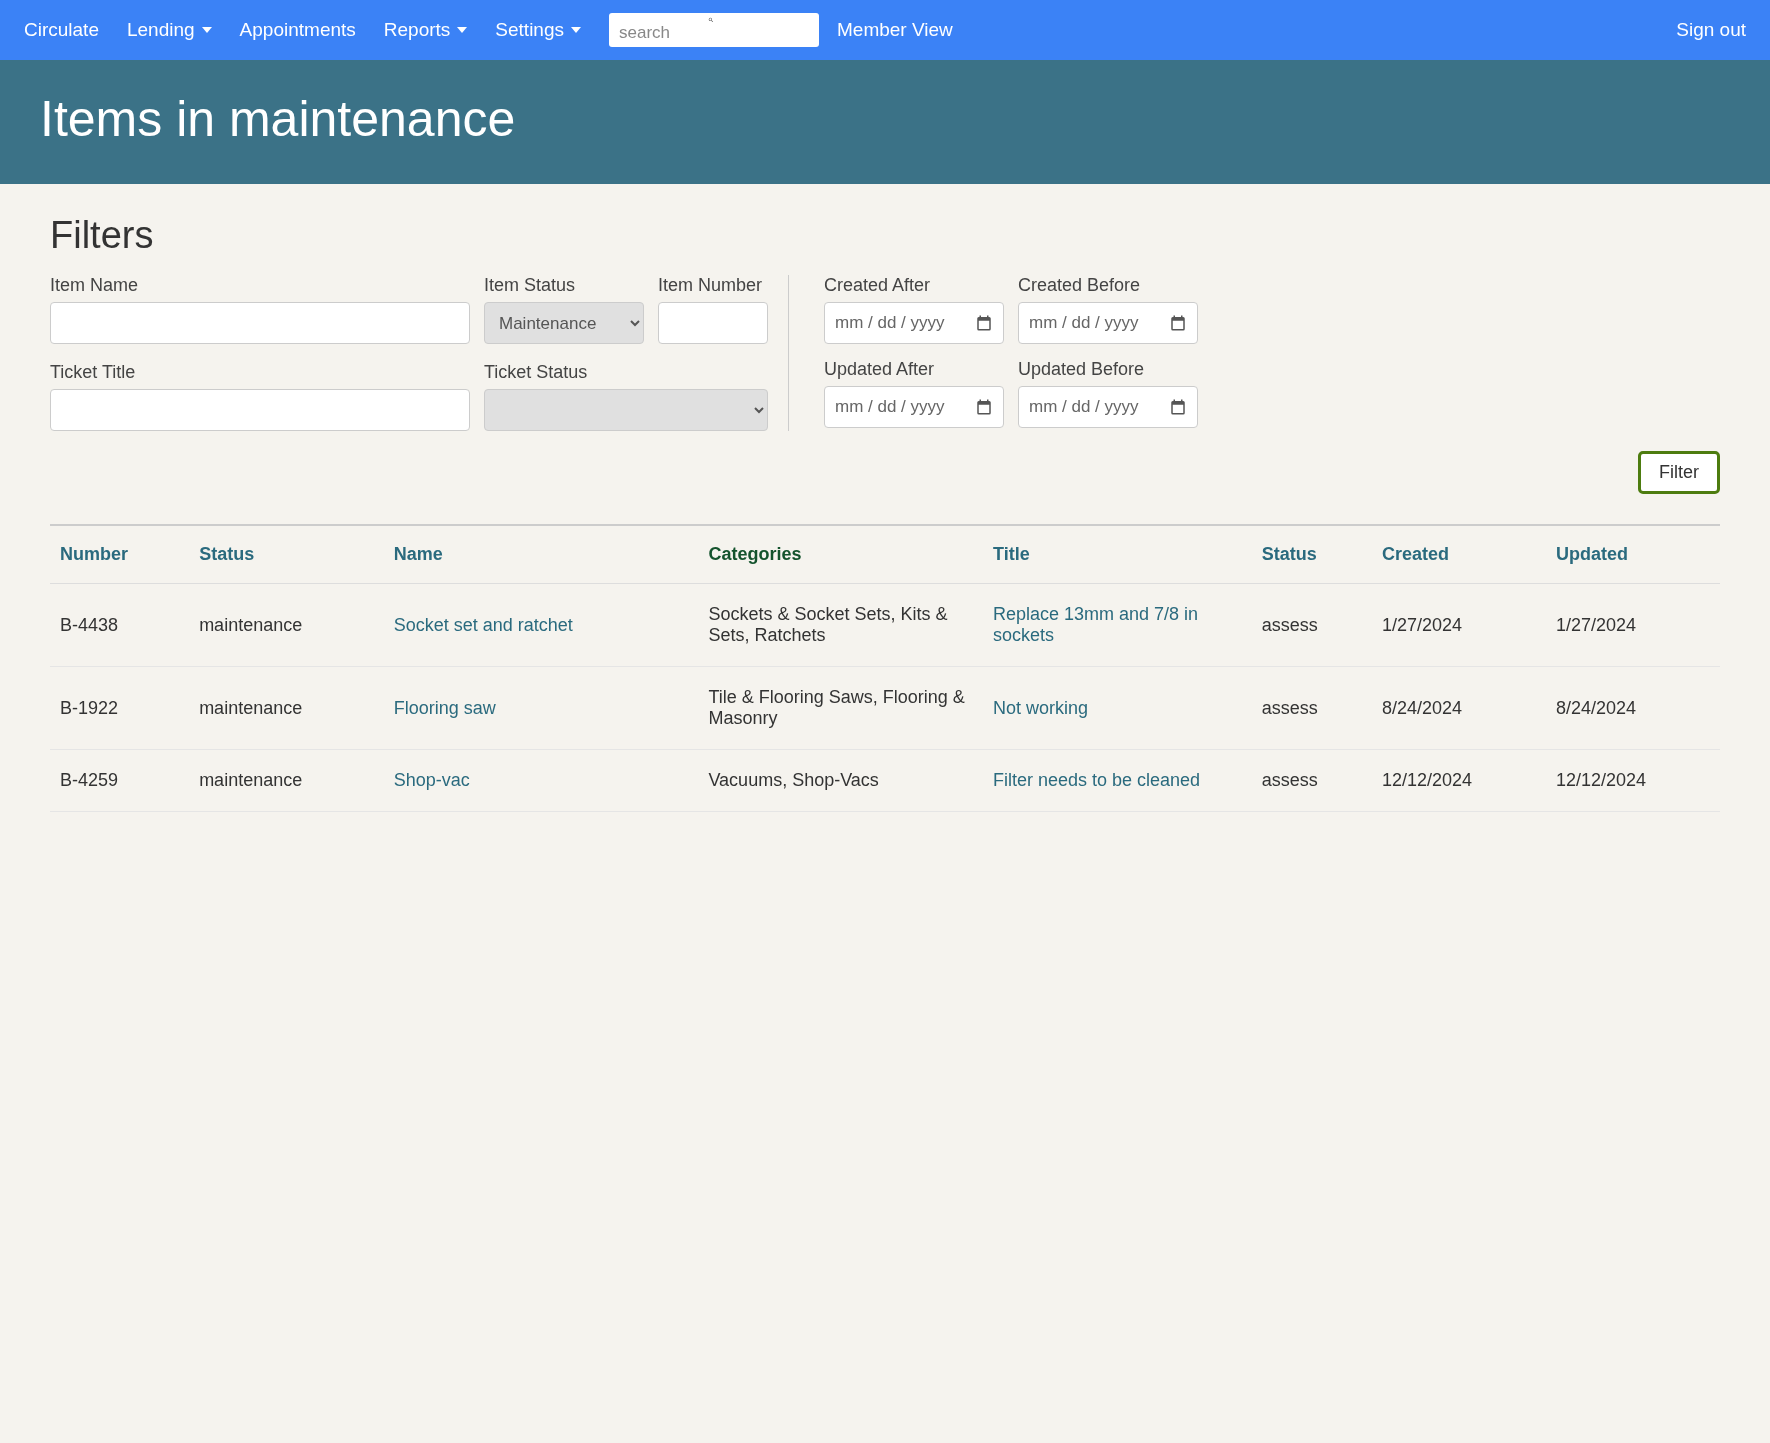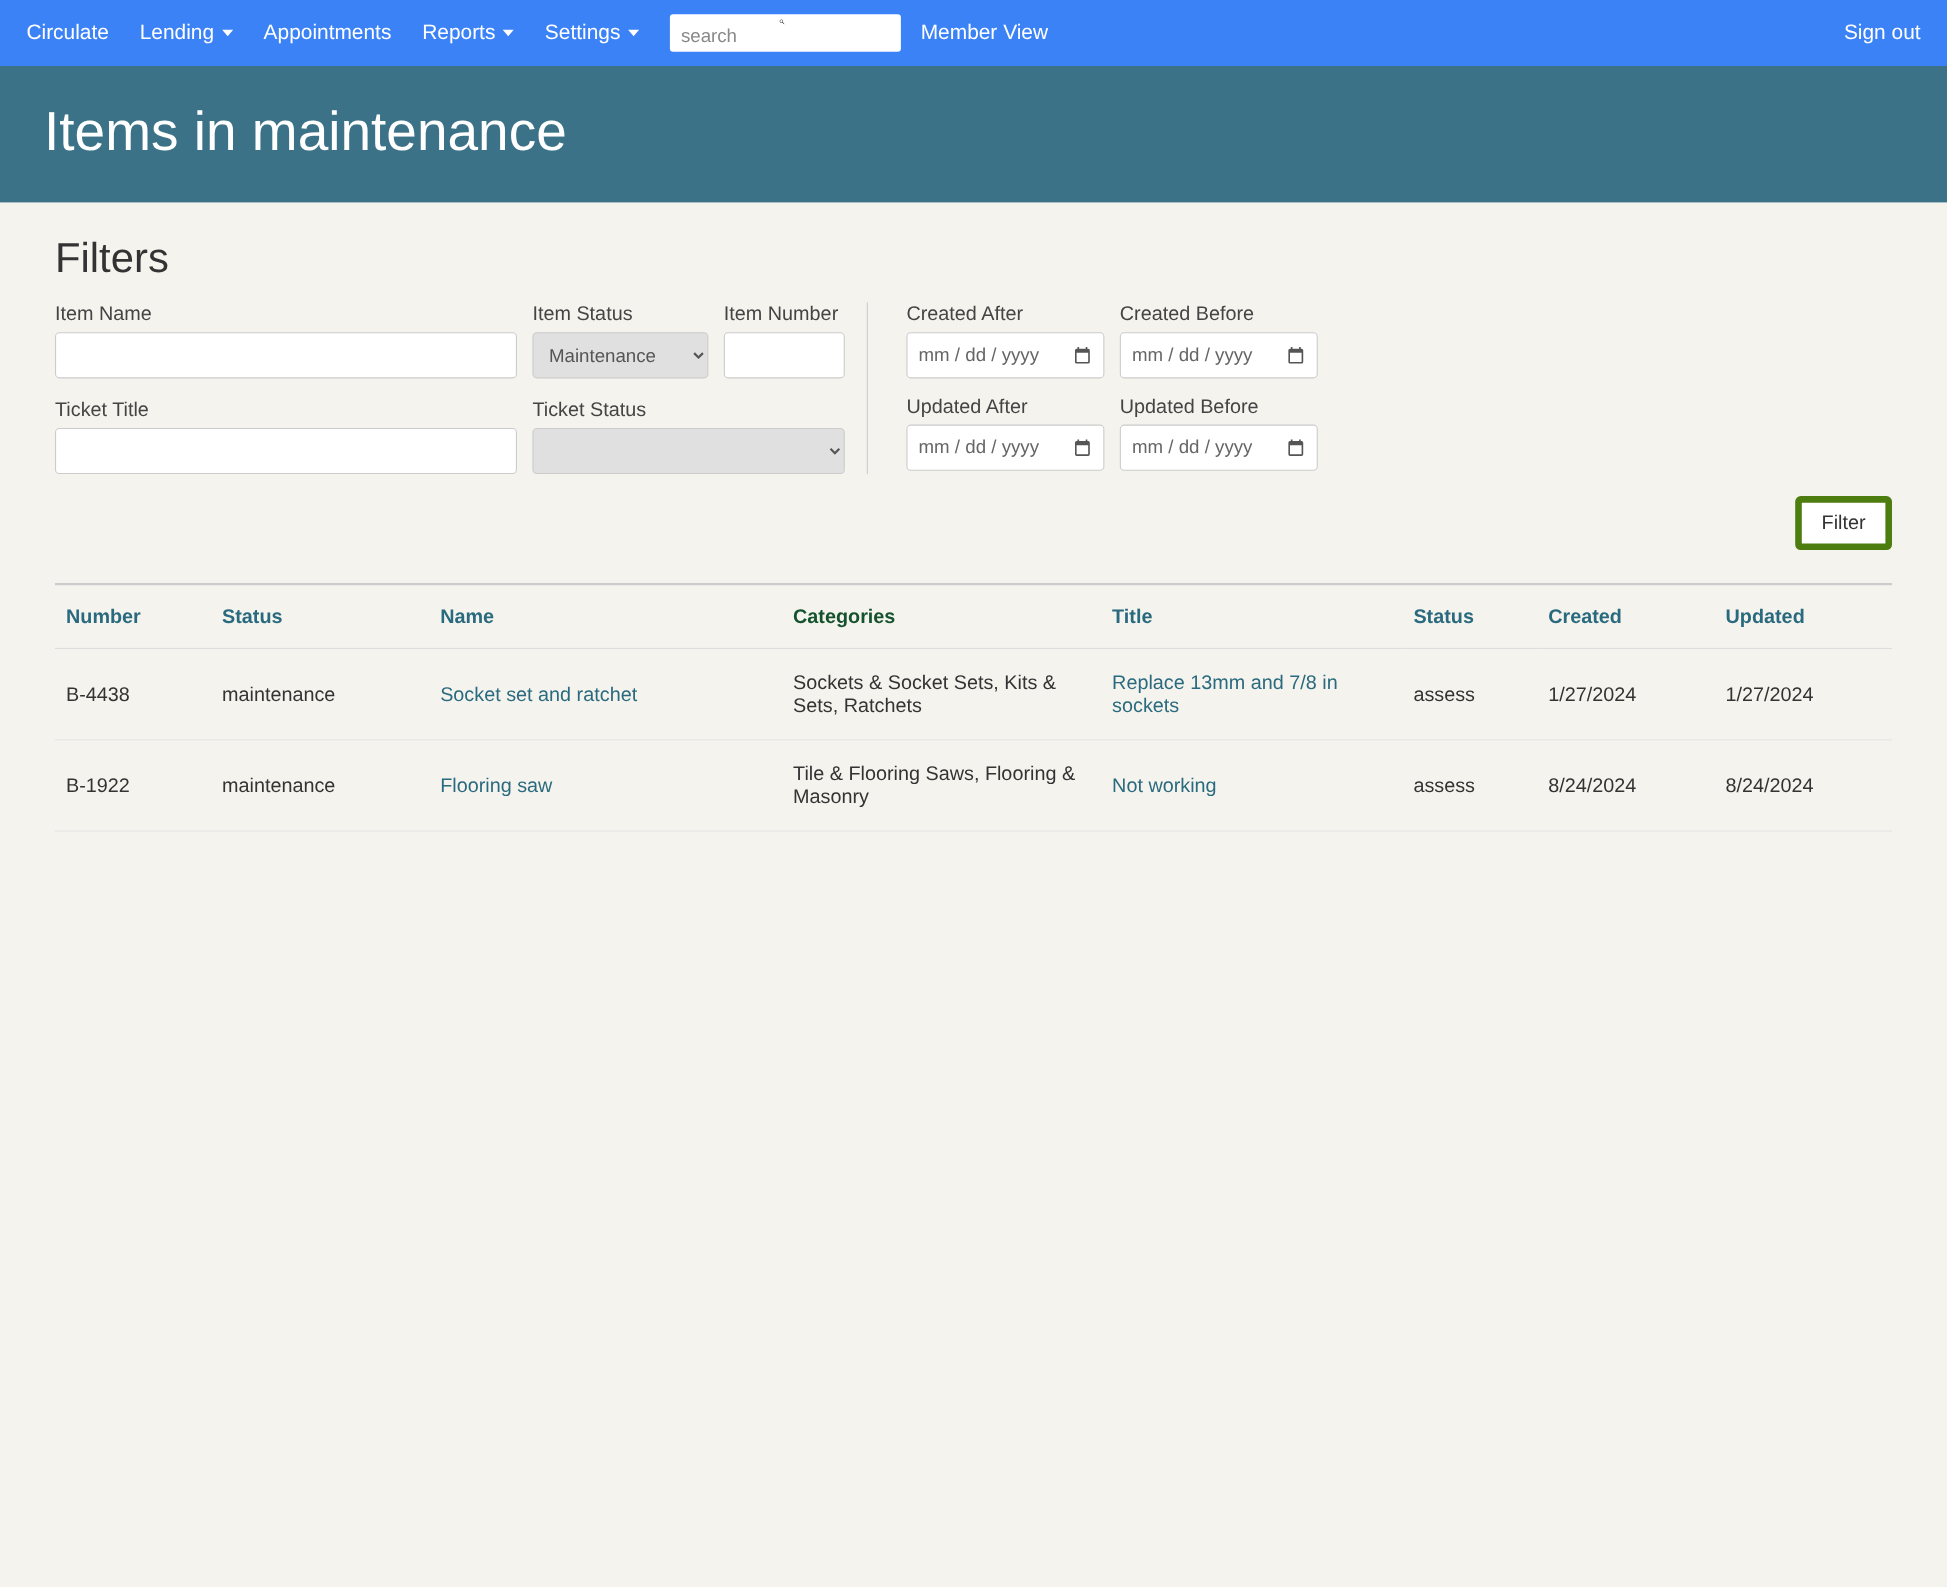--- a/index.html
+++ b/index.html
@@ -23,21 +23,21 @@
 .filters-right { display: grid; grid-template-columns: 180px 180px; gap: 12px 14px; padding-left: 20px; }
 .field { display: flex; flex-direction: column; }
 .field label { font-size: 18px; color: #444; margin-bottom: 6px; }
 .field input[type="text"], .field select, .field .date-input { border: 1px solid #ccc; border-radius: 4px; padding: 8px 10px; font-size: 17px; height: 42px; background: #fff; color: #555; }
 .field select { background: #e0e0e0; cursor: pointer; }
 .field select.empty { color: #555; }
 .field .date-input { display: flex; align-items: center; justify-content: space-between; position: relative; }
 .date-input span { color: #666; font-size: 17px; }
 .date-input svg { width: 18px; height: 18px; fill: #555; }
 .filter-btn-row { display: flex; justify-content: flex-end; margin-bottom: 30px; }
-.filter-btn { background: #fff; border: 6px solid #4d7c0f; border-radius: 5px; padding: 8px 18px; font-size: 18px; cursor: pointer; color: #333; margin-left: 32px; }
+.filter-btn { background: #fff; border: 3px solid #4d7c0f; border-radius: 5px; padding: 8px 18px; font-size: 18px; cursor: pointer; color: #333; margin-left: 32px; }
 hr.table-sep { border: none; border-top: 2px solid #ccc; margin-bottom: 0; }
 table { width: 100%; border-collapse: collapse; font-size: 18px; }
 thead th { text-align: left; padding: 18px 10px; color: #2a6a7e; font-weight: 600; cursor: pointer; border-bottom: 1px solid #ddd; }
 thead th.nosort { color: #14532d; cursor: default; }
 tbody td { padding: 20px 10px; vertical-align: middle; border-bottom: 1px solid #e5e5e5; color: #333; }
 tbody td a { color: #2a6a7e; text-decoration: none; }
 </style>
 </head>
 <body>
 
@@ -174,15 +174,25 @@
       <tr>
         <td>B-1922</td>
         <td>maintenance</td>
         <td><a href="#">Flooring saw</a></td>
         <td style="max-width:180px;">Tile &amp; Flooring Saws, Flooring &amp; Masonry</td>
         <td style="max-width:170px;"><a href="#">Not working</a></td>
         <td>assess</td>
         <td>8/24/2024</td>
         <td>8/24/2024</td>
       </tr>
+      <tr>
+        <td>B-4259</td>
+        <td>maintenance</td>
+        <td><a href="#">Shop-vac</a></td>
+        <td style="max-width:180px;">Vacuums, Shop-Vacs</td>
+        <td style="max-width:170px;"><a href="#">Filter needs to be cleaned</a></td>
+        <td>assess</td>
+        <td>12/12/2024</td>
+        <td>12/12/2024</td>
+      </tr>
     </tbody>
   </table>
 </div>
 
 </body></html>

